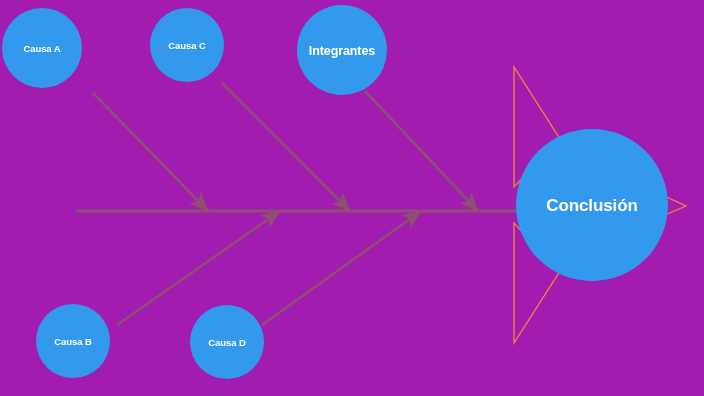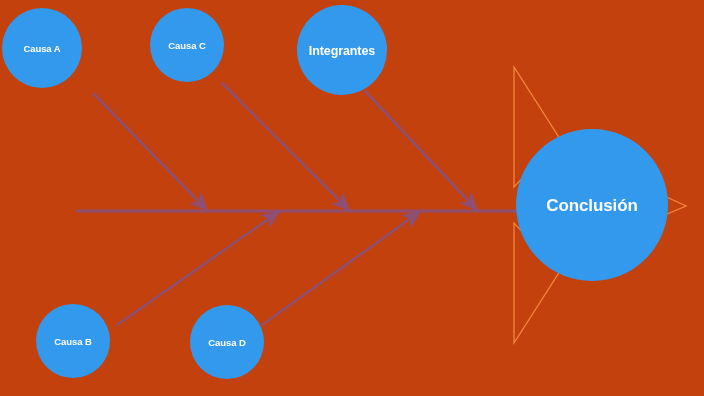--- a/index.html
+++ b/index.html
@@ -10,21 +10,21 @@
   body {
     width: 704px;
     height: 396px;
     font-family: "Liberation Sans", sans-serif;
     overflow: hidden;
   }
   #canvas {
     position: relative;
     width: 704px;
     height: 396px;
-    background: #c2410c;
+    background: #a21caf;
   }
   #diagram-svg {
     position: absolute;
     left: 0;
     top: 0;
     width: 704px;
     height: 396px;
   }
   .node-label {
     fill: #ffffff;

